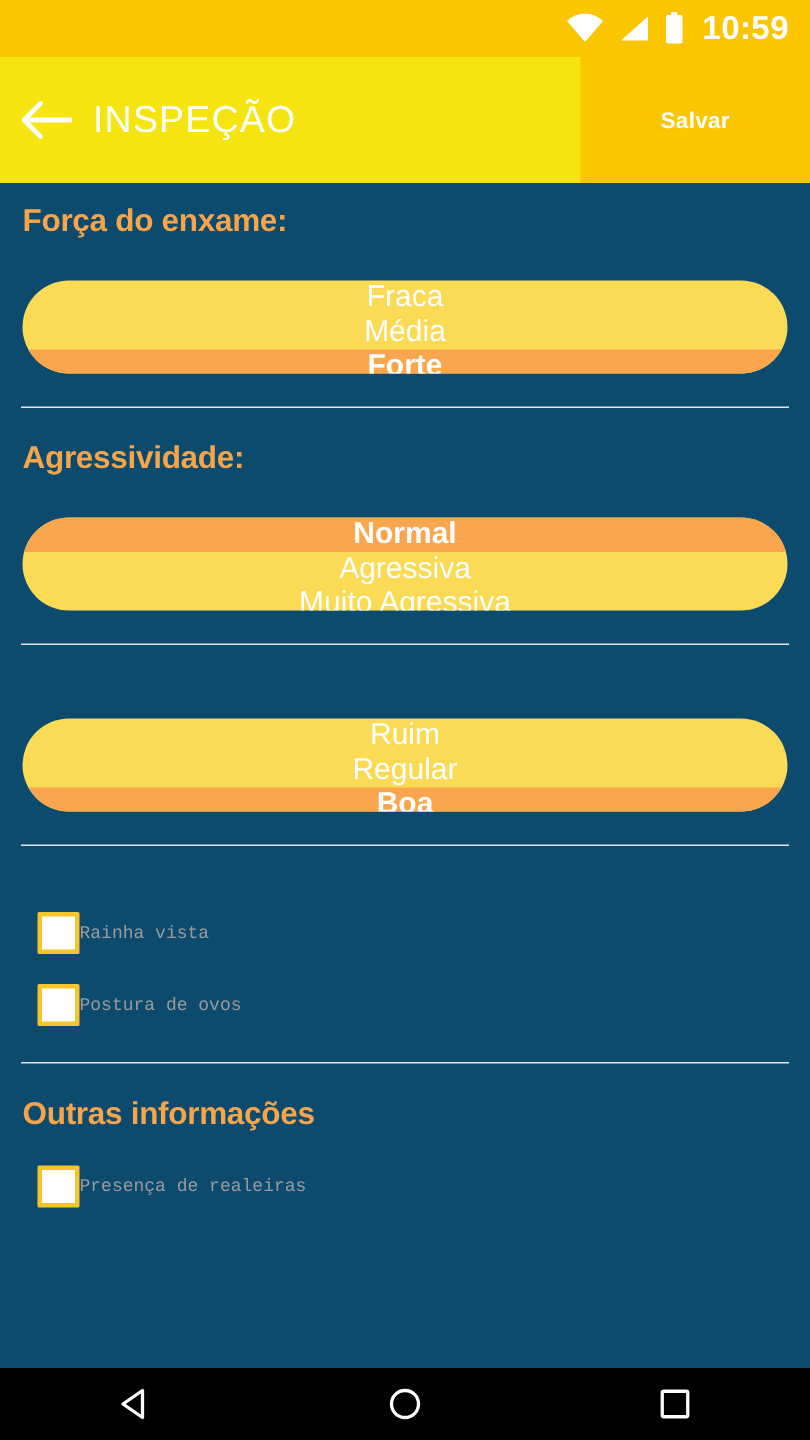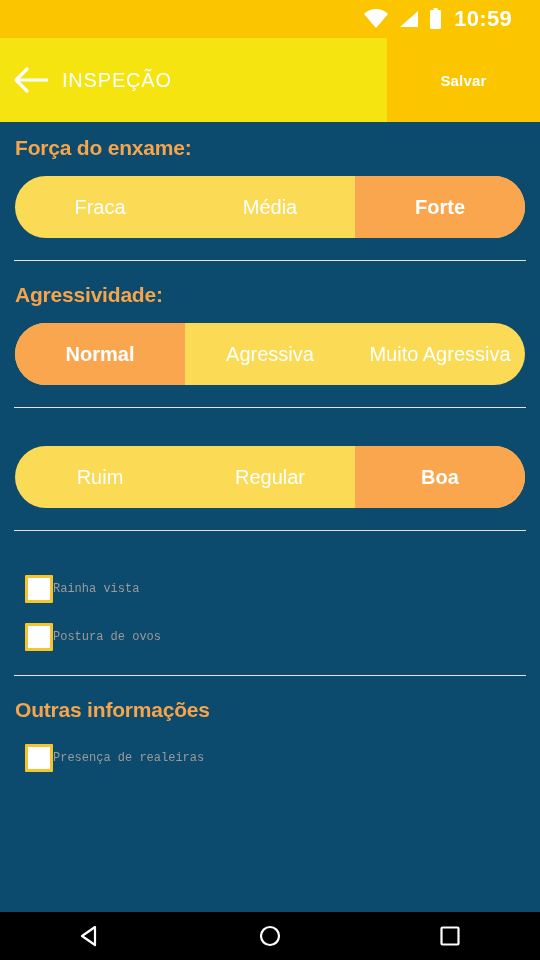--- a/index.html
+++ b/index.html
@@ -9,21 +9,21 @@
     background:#ffffff;
     overflow:hidden;
   }
   #app { position:relative; width:540px; height:960px; background:#ffffff; }
 
   
   .statusbar{
     position:absolute; top:0; left:0; width:540px; height:38px;
     background:#FBC600;
     display:flex; align-items:center; justify-content:flex-end;
-    padding-right:28px; gap:9px;
+    padding-right:14px; gap:9px;
   }
   .si{ display:block; }
   .clock{
     color:#ffffff; font-size:22px; font-weight:bold;
     letter-spacing:0.3px; line-height:1; margin-left:3px;
   }
 
   
   .toolbar{
     position:absolute; top:38px; left:0; width:540px; height:84px;
@@ -32,21 +32,21 @@
   .toolbar-left{
     position:absolute; top:0; left:0; width:387px; height:84px;
     background:#F6E410;
     display:flex; align-items:center;
   }
   .back-btn{
     width:62px; height:84px; display:flex; align-items:center;
     justify-content:center; cursor:pointer;
   }
   .title{
-    color:#ffffff; font-size:20px; letter-spacing:0.8px;
+    color:#ffffff; font-size:25px; letter-spacing:0.8px;
     font-weight:normal;
   }
   .save-btn{
     position:absolute; top:0; right:0; width:153px; height:84px;
     display:flex; align-items:center; justify-content:center;
     cursor:pointer;
   }
   .save-btn span{
     color:#ffffff; font-size:15px; font-weight:bold; letter-spacing:0.2px;
   }
@@ -58,23 +58,23 @@
   }
 
   .sec-label{
     color:#F6A54B; font-size:21px; font-weight:bold;
     padding:0 0 0 15px; letter-spacing:-0.2px;
     font-stretch:condensed;
   }
 
   
   .seg{
-    margin:16px 15px 0 15px; height:62px;
+    margin:27px 15px 0 15px; height:62px;
     border-radius:31px; overflow:hidden;
-    display:flex; background:#FBDB55;
+    display:flex; background:#FBDB55;flex-direction:column;
   }
   .seg-item{
     flex:1 1 0; display:flex; align-items:center; justify-content:center;
     color:#ffffff; font-size:20px; cursor:pointer; height:100%;
     white-space:nowrap; padding:0 4px;
   }
   .seg-item.selected{ background:#F9A64F; font-weight:bold; }
 
   .divider{
     height:1px; background:#E4E4E4; margin:0 14px;

